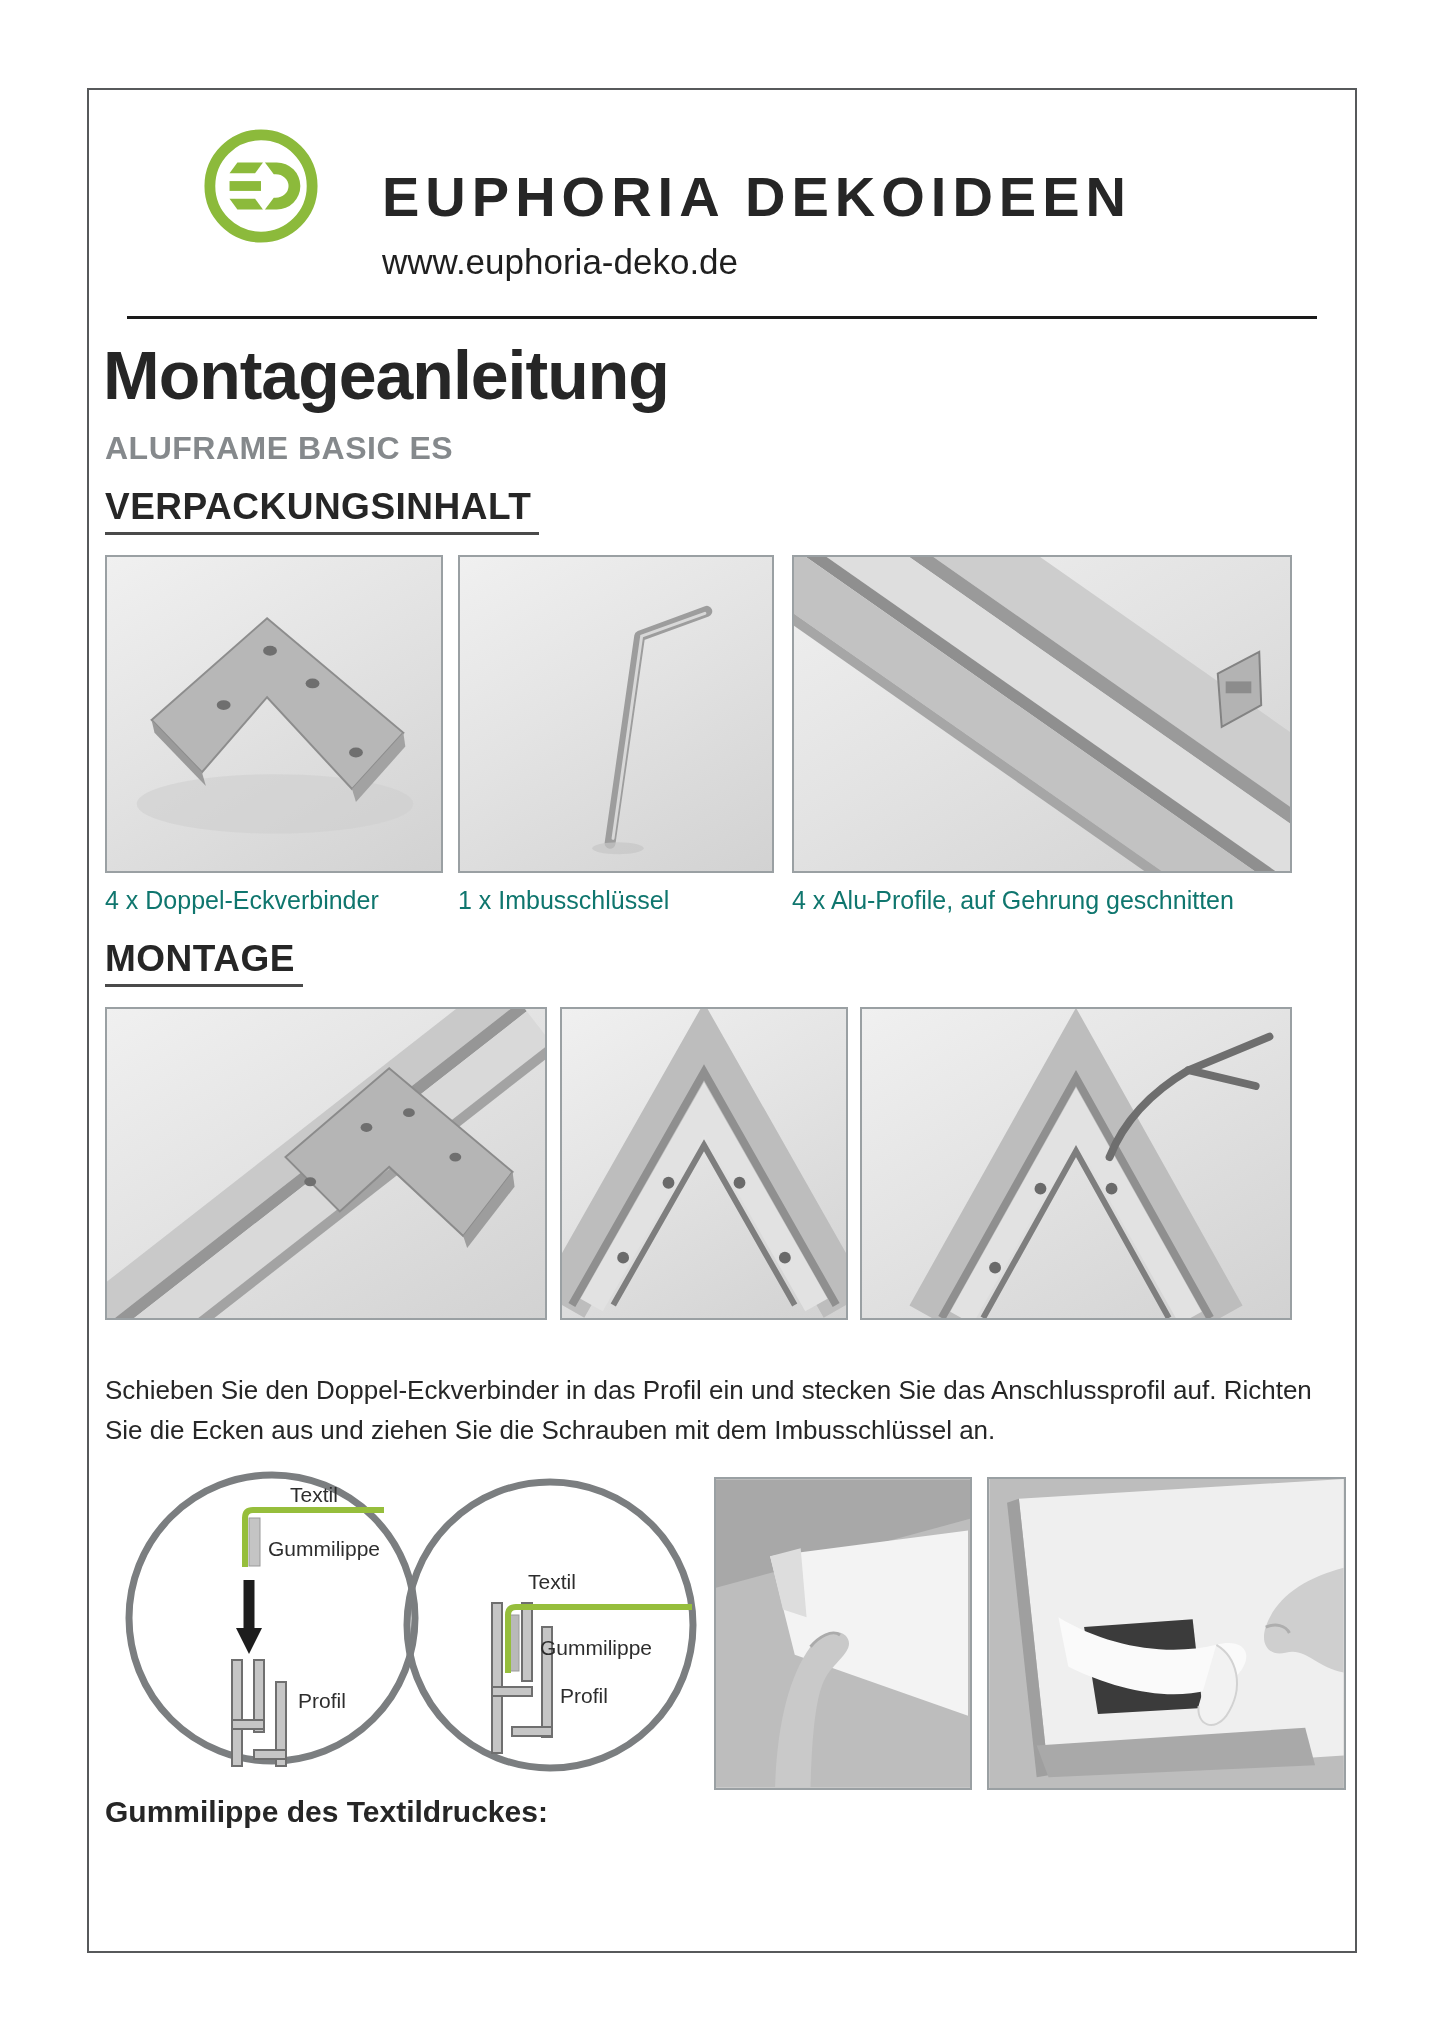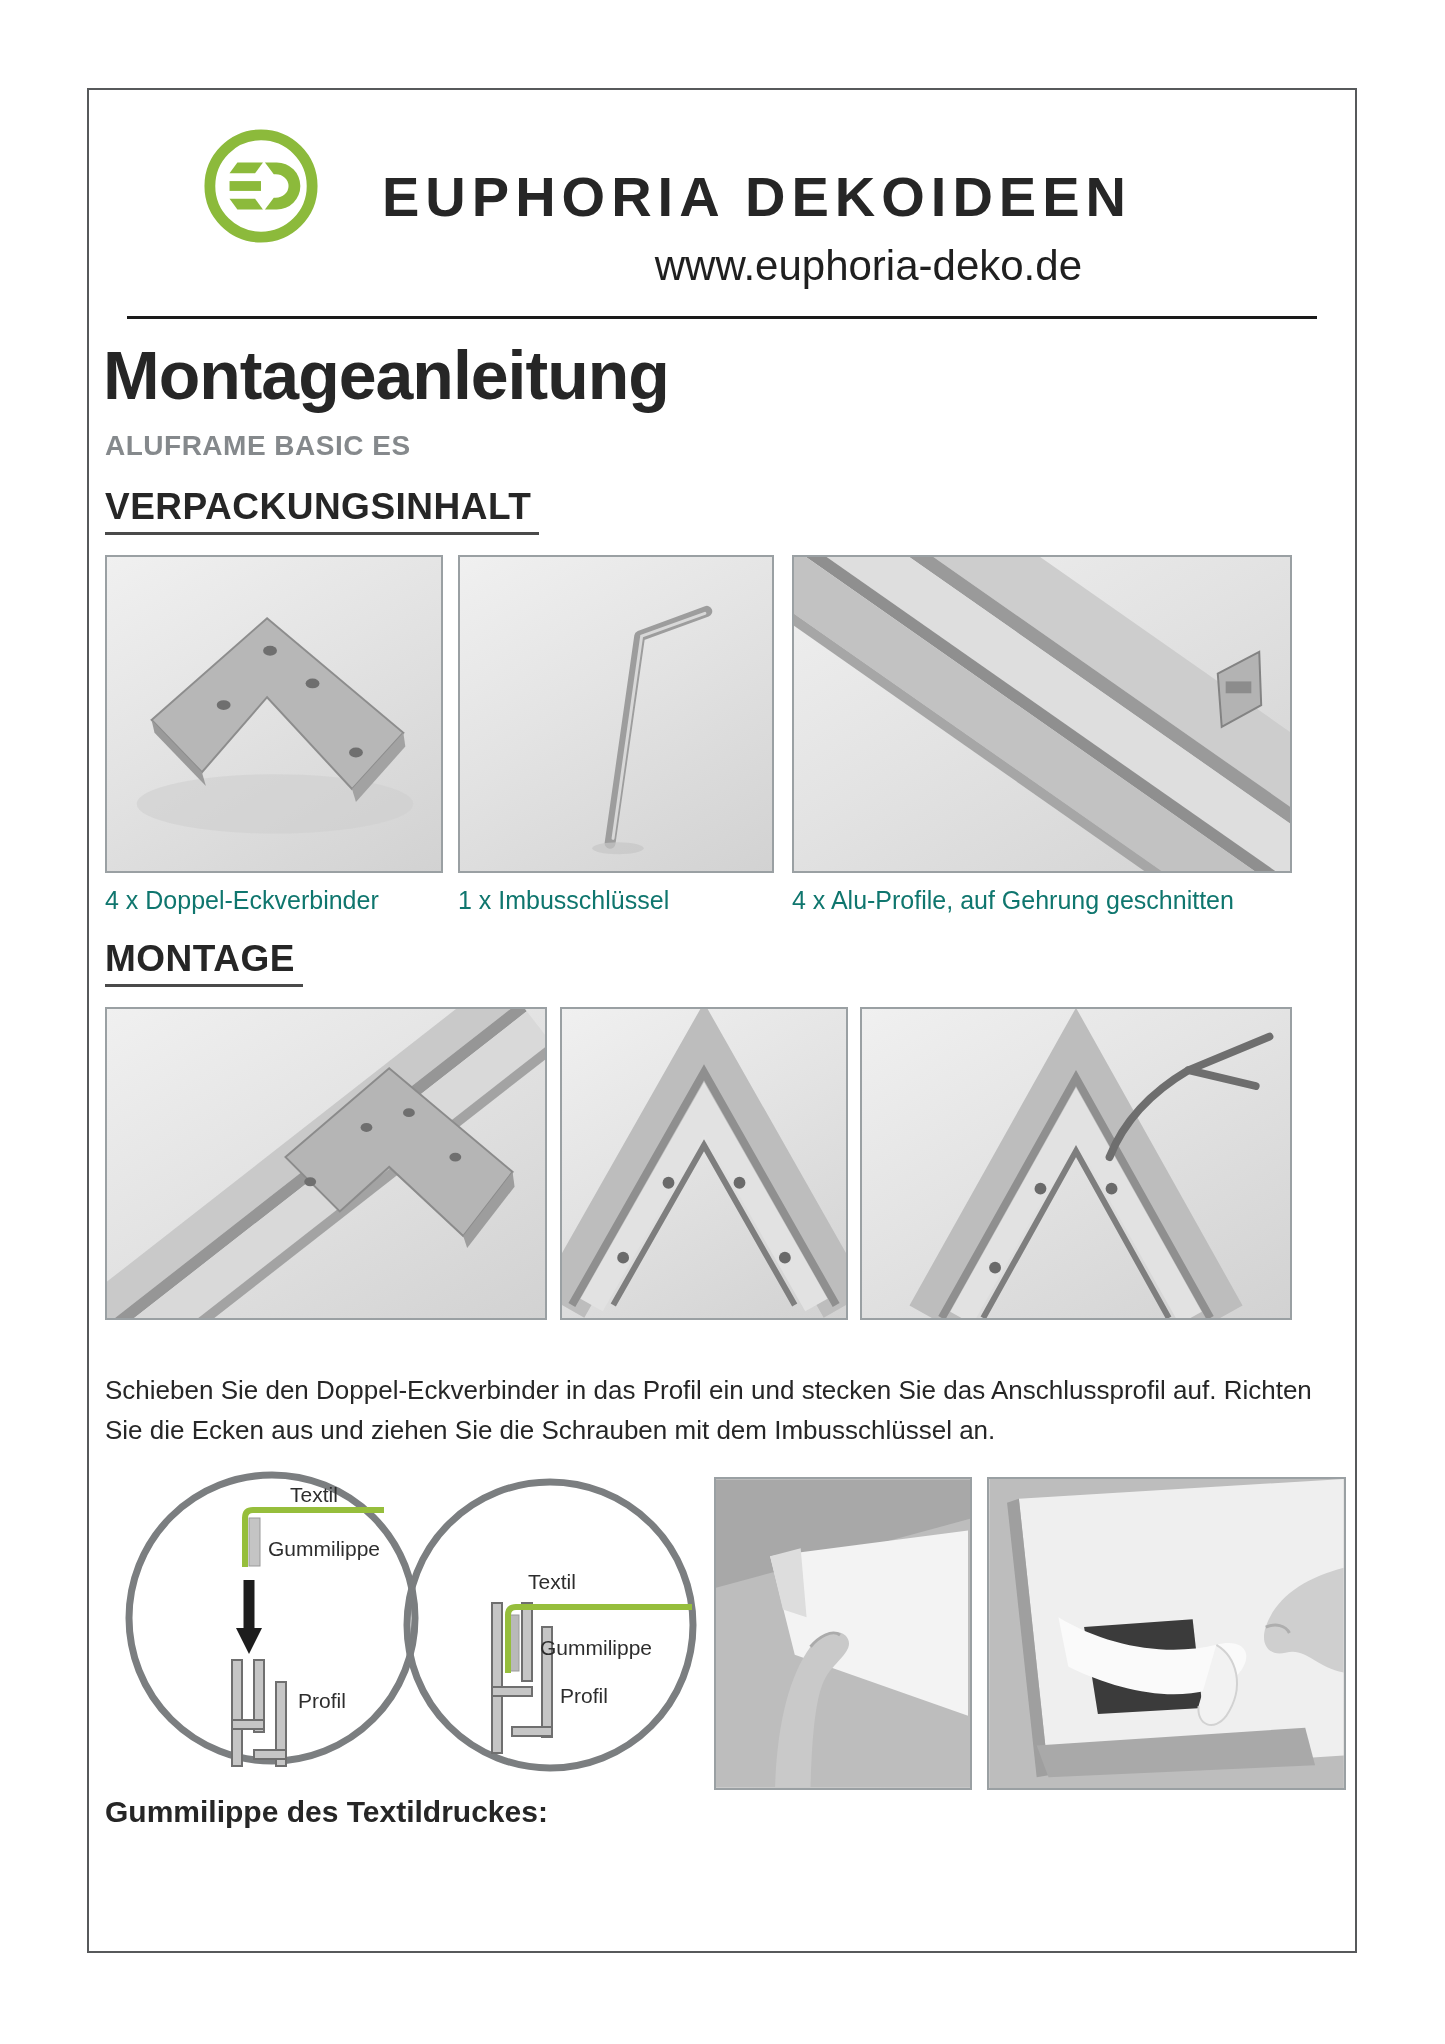--- a/index.html
+++ b/index.html
@@ -5,27 +5,27 @@
   html,body{margin:0;padding:0;background:#ffffff;}
   .canvas{position:relative;width:1445px;height:1972px;background:#ffffff;overflow:hidden;
           font-family:"Liberation Sans",sans-serif;color:#2d2d2d;}
   .page{position:absolute;left:87px;top:88px;width:1270px;height:1865px;
         border:2px solid #57595b;background:#ffffff;box-sizing:border-box;}
 
   
   .logo{position:absolute;left:113px;top:37px;width:118px;height:118px;}
   .brand-name{position:absolute;left:293px;top:74px;width:980px;
               font-size:56px;font-weight:800;letter-spacing:6px;color:#262626;white-space:nowrap;}
-  .brand-site{position:absolute;left:293px;top:152px;width:700px;text-align:right;
-              font-size:42px;color:#1f1f1f;}
+  .brand-site{position:absolute;left:293px;top:152px;width:700px;text-align:left;
+              font-size:35px;color:#1f1f1f;}
   .rule{position:absolute;left:38px;top:226px;width:1190px;height:3px;background:#1a1a1a;}
 
   
   .title{position:absolute;left:14px;top:246px;font-size:68px;font-weight:bold;color:#262626;letter-spacing:-1px;}
-  .subtitle{position:absolute;left:16px;top:340px;font-size:28px;font-weight:bold;color:#85898c;letter-spacing:0.5px;}
+  .subtitle{position:absolute;left:16px;top:340px;font-size:32px;font-weight:bold;color:#85898c;letter-spacing:0.5px;}
   .sec-head{position:absolute;font-size:37px;font-weight:bold;color:#262626;
             border-bottom:3px solid #4a4a4a;padding:0 8px 4px 0;letter-spacing:0.5px;}
   .sec-verpack{left:16px;top:396px;}
   .sec-montage{left:16px;top:848px;}
 
   
   .photo{position:absolute;border:2px solid #9aa0a3;box-sizing:border-box;
          background:linear-gradient(150deg,#f0f0f0 0%,#e3e3e3 45%,#d2d2d2 100%);overflow:hidden;margin:0;}
   .photo svg{display:block;width:100%;height:100%;}
   .p1a{left:16px;top:465px;width:338px;height:318px;}

